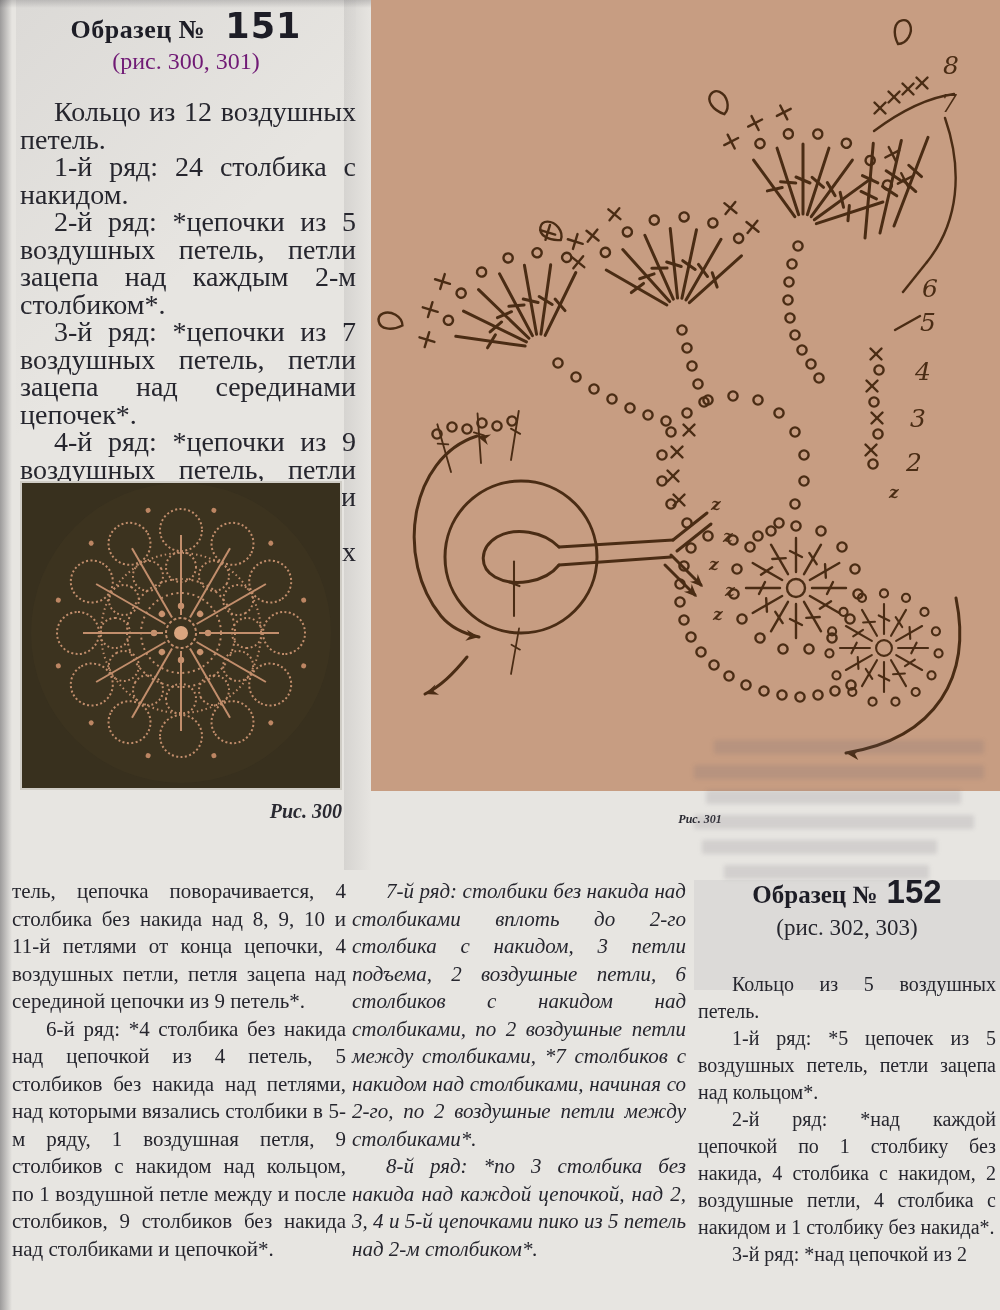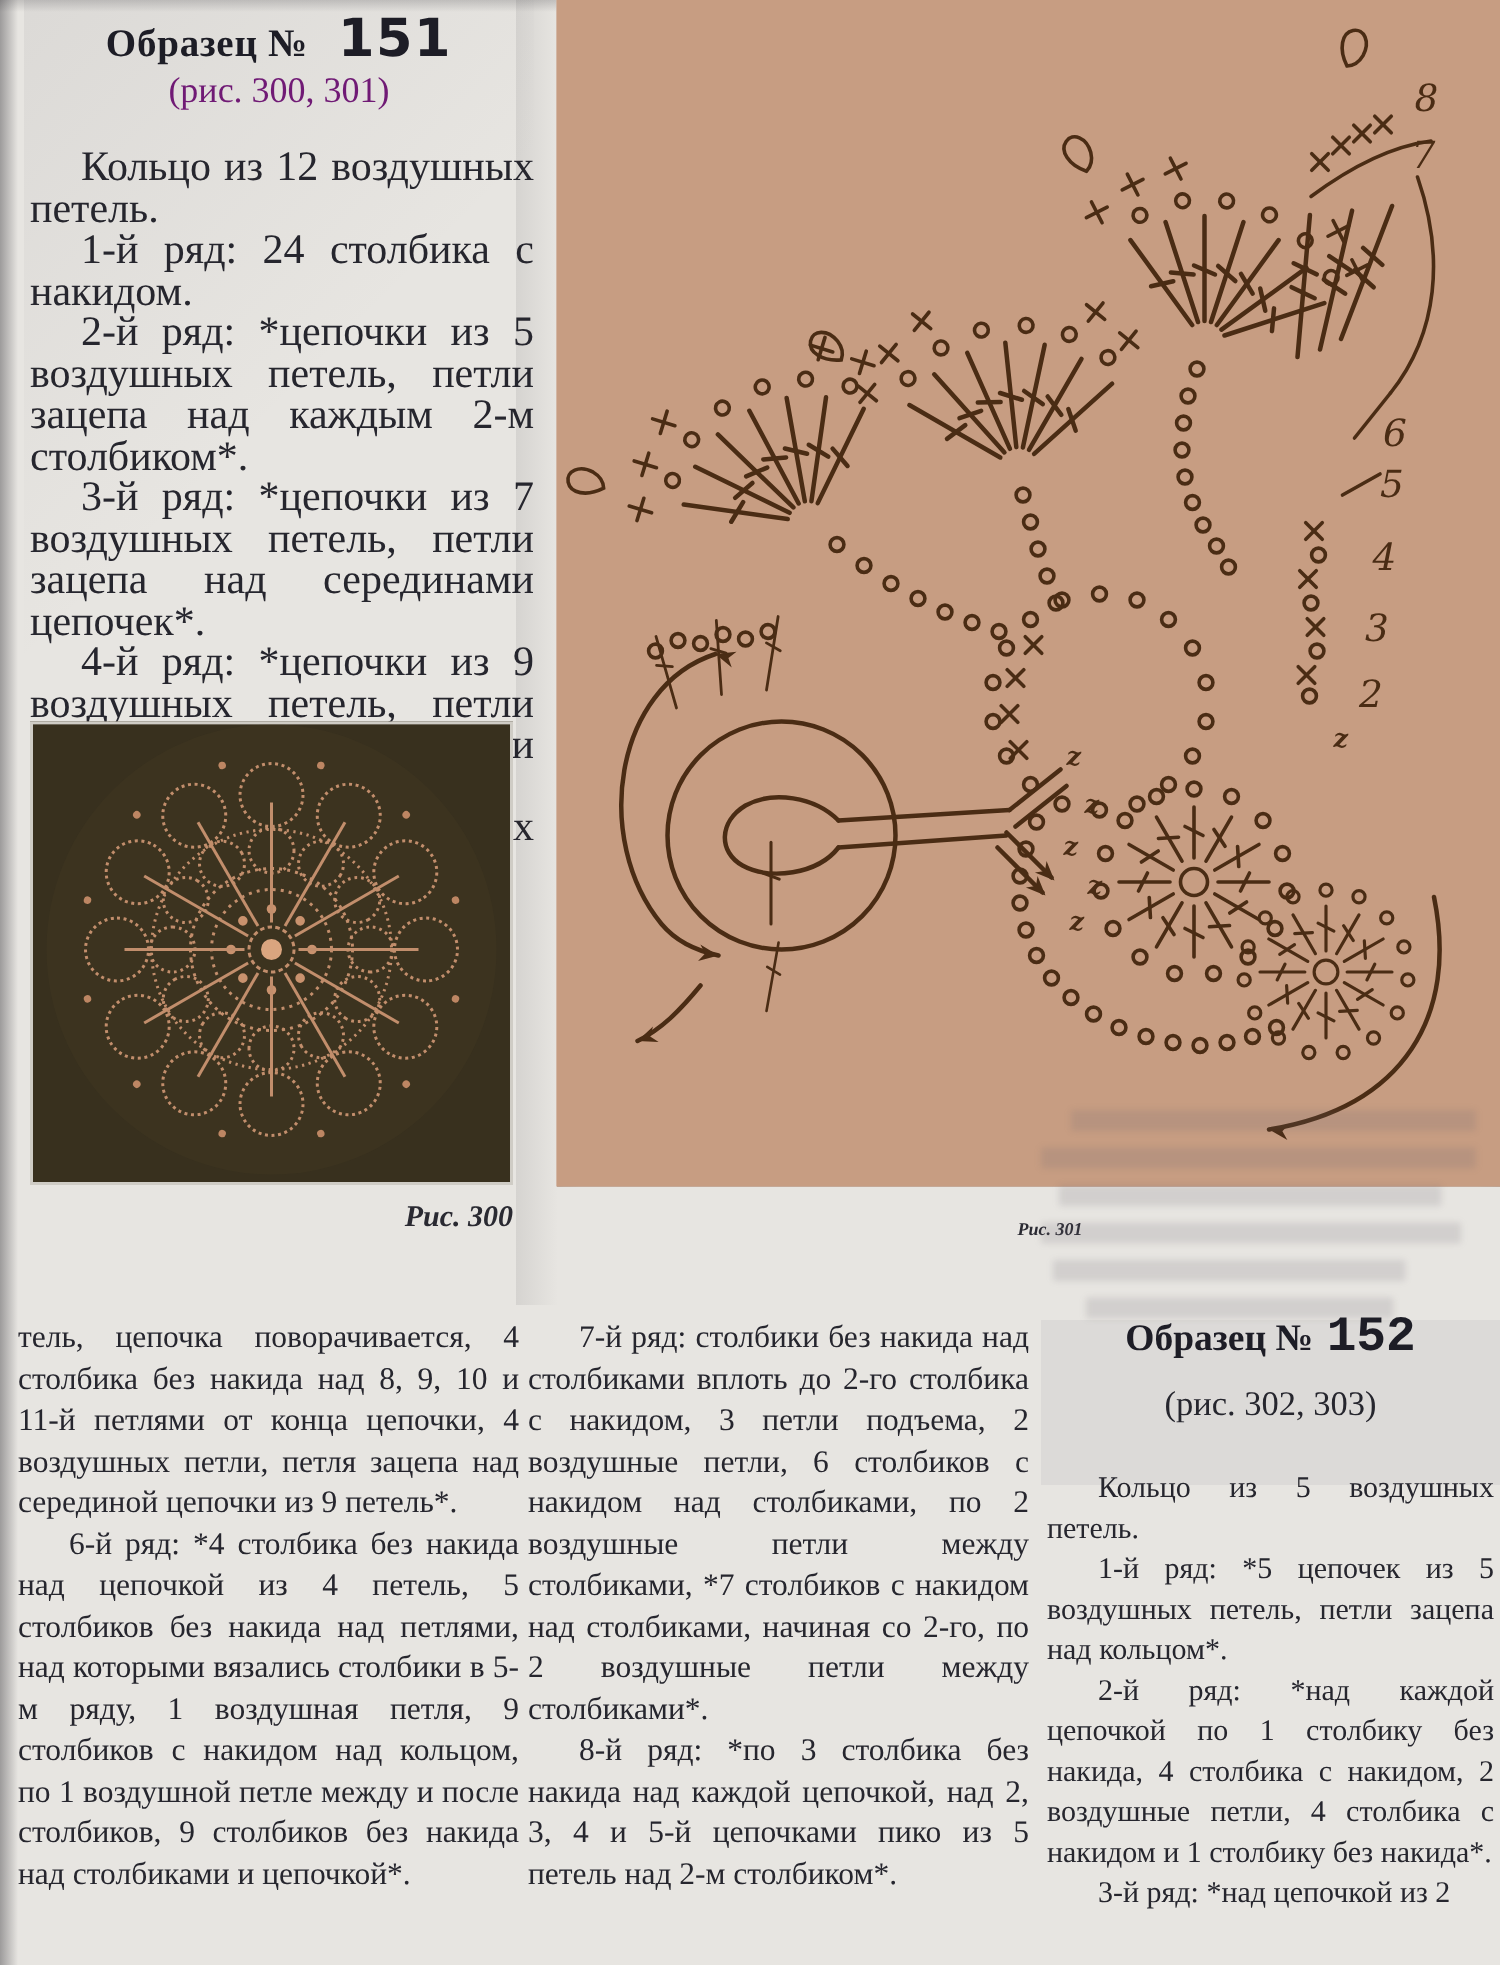--- a/index.html
+++ b/index.html
@@ -24,43 +24,43 @@
   
   .s151-head{position:absolute;left:18px;top:6px;width:336px;text-align:center;}
   .s151-head .t1{font-weight:bold;font-size:26px;letter-spacing:.5px;color:#1d1d26;}
   .s151-head .num{font-size:35px;margin-left:20px;font-family:"DejaVu Sans",sans-serif;font-weight:bold;letter-spacing:1px;}
   .s151-head .t2{font-size:24px;margin-top:2px;color:#701a75;}
   .col{position:absolute;text-align:justify;}
   .col p{margin:0;text-indent:34px;}
   .col p.cont{text-indent:0;}
   .c151{left:20px;top:98px;width:336px;font-size:28px;line-height:27.5px;}
   .bcol1{left:12px;top:878px;width:334px;font-size:21px;line-height:27.5px;}
-  .bcol2{left:352px;top:878px;width:334px;font-size:21px;line-height:27.5px;}
+  .bcol2{left:352px;top:878px;width:334px;font-size:21px;line-height:27.5px;font-style:italic;}
   .bcol3{left:698px;top:878px;width:298px;font-size:20px;line-height:27px;}
   
   .photo{position:absolute;left:20px;top:481px;width:322px;height:309px;
     border:2px solid #cfccc5;background:#38301e;box-sizing:border-box;}
   .cap300{position:absolute;left:20px;top:800px;width:322px;text-align:right;
     font-style:italic;font-weight:bold;font-size:20px;color:#2a2a32;}
   .cap301{position:absolute;left:560px;top:812px;width:280px;text-align:center;
     font-style:italic;font-weight:bold;font-size:12px;color:#2a2a32;}
   
   .diagram{position:absolute;left:371px;top:0;width:629px;height:791px;
     background:#c79d82;box-shadow:inset 0 0 22px rgba(70,40,20,.25);}
   .diagram svg{display:block;}
   .dg-stroke{stroke:#4a2c14;stroke-width:3;fill:none;stroke-linecap:round;}
   .dg-thin{stroke:#4a2c14;stroke-width:2.4;fill:none;stroke-linecap:round;}
   .dg-fill{fill:#4a2c14;stroke:none;}
   .dg-num{font-family:"DejaVu Serif",serif;font-style:italic;font-size:25px;fill:#4a2c14;}
   .dg-z{font-family:"DejaVu Serif",serif;font-style:italic;font-weight:bold;font-size:17px;fill:#4a2c14;}
   
   .s152-head{width:298px;text-align:center;margin-bottom:30px;}
   .s152-head .t1{font-weight:bold;font-size:25px;color:#1d1d26;}
-  .s152-head .num{font-size:33px;margin-left:9px;font-family:Liberation Mono, monospace;font-weight:bold;}
-  .s152-head .t2{font-size:23px;margin-top:16px;}
+  .s152-head .num{font-size:33px;margin-left:9px;font-family:Liberation Sans, sans-serif;font-weight:bold;}
+  .s152-head .t2{font-size:23px;margin-top:6px;}
   
   .ghost{position:absolute;left:694px;top:740px;width:302px;height:150px;filter:blur(2px);}
   .ghost .gl{height:14px;margin-bottom:11px;background:rgba(105,102,112,.17);border-radius:2px;}
   .g1{width:270px;margin-left:20px;}.g2{width:290px;}.g3{width:255px;margin-left:12px;}
   .g4{width:280px;}.g5{width:235px;margin-left:8px;}.g6{width:205px;margin-left:30px;}
   .lace{stroke:#c28e6c;fill:none;}
 </style>
 </head>
 <body>
 

